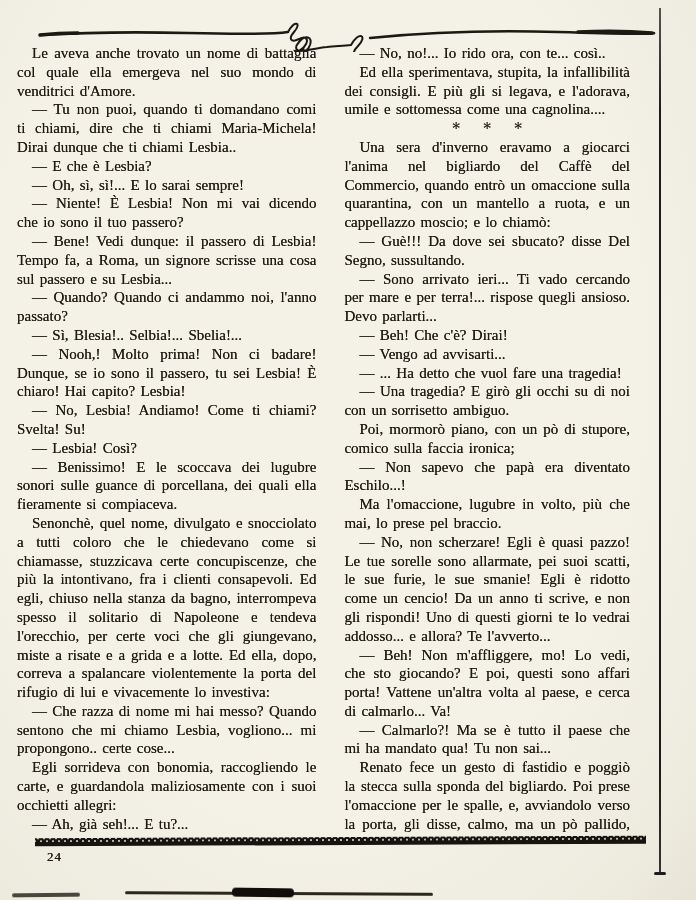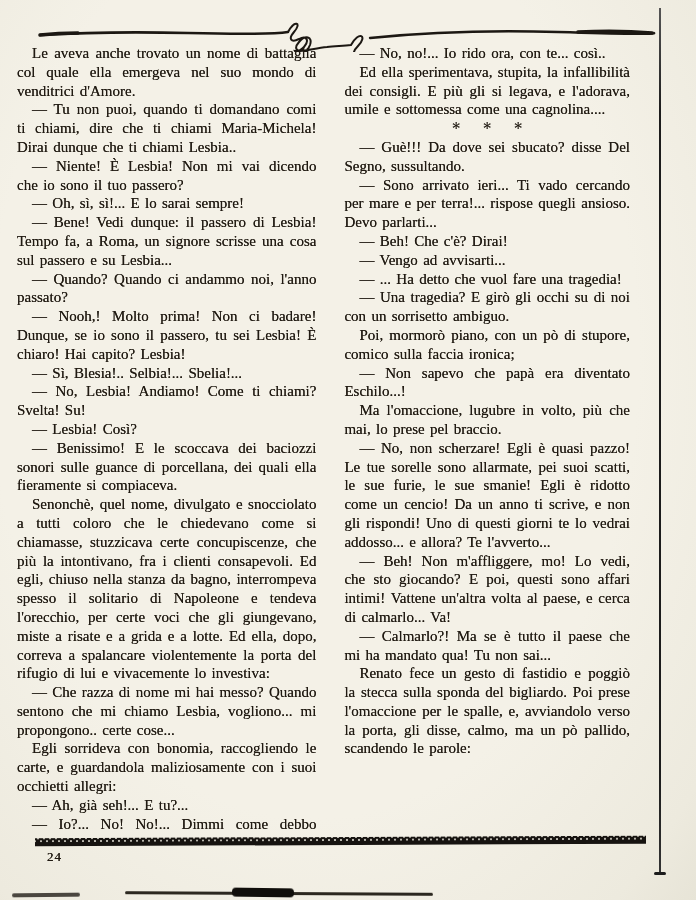--- a/index.html
+++ b/index.html
@@ -103,50 +103,52 @@
     <path d="M2,17 Q20,15 40,15" fill="none" stroke="#1c1813" stroke-width="3.4" stroke-linecap="round"></path>
   </svg>
 
   <div class="edge-line"></div>
   <div class="edge-foot"></div>
 
   <div class="text-area">
     <div class="col left">
         <p class="para">Le aveva anche trovato un nome di battaglia col quale ella emergeva nel suo mondo di venditrici d'Amore.</p>
         <p class="para">— Tu non puoi, quando ti domandano comi ti chiami, dire che ti chiami Maria-Michela! Dirai dunque che ti chiami Lesbia..</p>
+        <p class="para">— E che è Lesbia?</p>
+        <p class="para">— Oh, sì, sì!... E lo sarai sempre!</p>
         <p class="para">— Niente! È Lesbia! Non mi vai dicendo che io sono il tuo passero?</p>
-        <p class="para">— Oh, sì, sì!... E lo sarai sempre!</p>
         <p class="para">— Bene! Vedi dunque: il passero di Lesbia! Tempo fa, a Roma, un signore scrisse una cosa sul passero e su Lesbia...</p>
         <p class="para">— Quando? Quando ci andammo noi, l'anno passato?</p>
+        <p class="para">— Sì, Blesia!.. Selbia!... Sbelia!...</p>
         <p class="para">— Nooh,! Molto prima! Non ci badare! Dunque, se io sono il passero, tu sei Lesbia! È chiaro! Hai capito? Lesbia!</p>
-        <p class="para">— Sì, Blesia!.. Selbia!... Sbelia!...</p>
         <p class="para">— No, Lesbia! Andiamo! Come ti chiami? Svelta! Su!</p>
         <p class="para">— Lesbia! Così?</p>
-        <p class="para">— Benissimo! E le scoccava dei baciozzi sonori sulle guance di porcellana, dei quali ella fieramente si compiaceva.</p>
+        <p class="para">— Benissimo! E le scoccava dei lugubre sonori sulle guance di porcellana, dei quali ella fieramente si compiaceva.</p>
         <p class="para">Senonchè, quel nome, divulgato e snocciolato a tutti coloro che le chiedevano come si chiamasse, stuzzicava certe concupiscenze, che più la intontivano, fra i clienti consapevoli. Ed egli, chiuso nella stanza da bagno, interrompeva spesso il solitario di Napoleone e tendeva l'orecchio, per certe voci che gli giungevano, miste a risate e a grida e a lotte. Ed ella, dopo, correva a spalancare violentemente la porta del rifugio di lui e vivacemente lo investiva:</p>
         <p class="para">— Che razza di nome mi hai messo? Quando sentono che mi chiamo Lesbia, vogliono... mi propongono.. certe cose...</p>
         <p class="para">Egli sorrideva con bonomia, raccogliendo le carte, e guardandola maliziosamente con i suoi occhietti allegri:</p>
         <p class="para">— Ah, già seh!... E tu?...</p>
         <p class="para">— Io?... No! No!... Dimmi come debbo rispondere! Io non so rispondere...! Mi confondo! Mannaggia i Promessi Sposi!</p>
       </div>
     <div class="col right">
         <p class="para">— No, no!... Io rido ora, con te... così..</p>
         <p class="para">Ed ella sperimentava, stupita, la infallibilità dei consigli. E più gli si legava, e l'adorava, umile e sottomessa come una cagnolina....</p>
         <p class="separator">* * *</p>
+        <p class="para">Una sera d'inverno eravamo a giocarci l'anima nel bigliardo del Caffè del Commercio, quando entrò un omaccione sulla quarantina, con un mantello a ruota, e un cappellazzo moscio; e lo chiamò:</p>
         <p class="para">— Guè!!! Da dove sei sbucato? disse Del Segno, sussultando.</p>
         <p class="para">— Sono arrivato ieri... Ti vado cercando per mare e per terra!... rispose quegli ansioso. Devo parlarti...</p>
         <p class="para">— Beh! Che c'è? Dirai!</p>
         <p class="para">— Vengo ad avvisarti...</p>
         <p class="para">— ... Ha detto che vuol fare una tragedia!</p>
         <p class="para">— Una tragedia? E girò gli occhi su di noi con un sorrisetto ambiguo.</p>
         <p class="para">Poi, mormorò piano, con un pò di stupore, comico sulla faccia ironica;</p>
         <p class="para">— Non sapevo che papà era diventato Eschilo...!</p>
         <p class="para">Ma l'omaccione, lugubre in volto, più che mai, lo prese pel braccio.</p>
         <p class="para">— No, non scherzare! Egli è quasi pazzo! Le tue sorelle sono allarmate, pei suoi scatti, le sue furie, le sue smanie! Egli è ridotto come un cencio! Da un anno ti scrive, e non gli rispondi! Uno di questi giorni te lo vedrai addosso... e allora? Te l'avverto...</p>
-        <p class="para">— Beh! Non m'affliggere, mo! Lo vedi, che sto giocando? E poi, questi sono affari intimi! Vattene un'altra volta al paese, e cerca di calmarlo... Va!</p>
+        <p class="para">— Beh! Non m'affliggere, mo! Lo vedi, che sto giocando? E poi, questi sono affari porta! Vattene un'altra volta al paese, e cerca di calmarlo... Va!</p>
         <p class="para">— Calmarlo?! Ma se è tutto il paese che mi ha mandato qua! Tu non sai...</p>
         <p class="para">Renato fece un gesto di fastidio e poggiò la stecca sulla sponda del bigliardo. Poi prese l'omaccione per le spalle, e, avviandolo verso la porta, gli disse, calmo, ma un pò pallido, scandendo le parole:</p>
       </div>
   </div>
 
   <div class="wavy-rule"></div>
 
   <div class="page-number">24</div>
 
   <div class="smear-left"></div>

